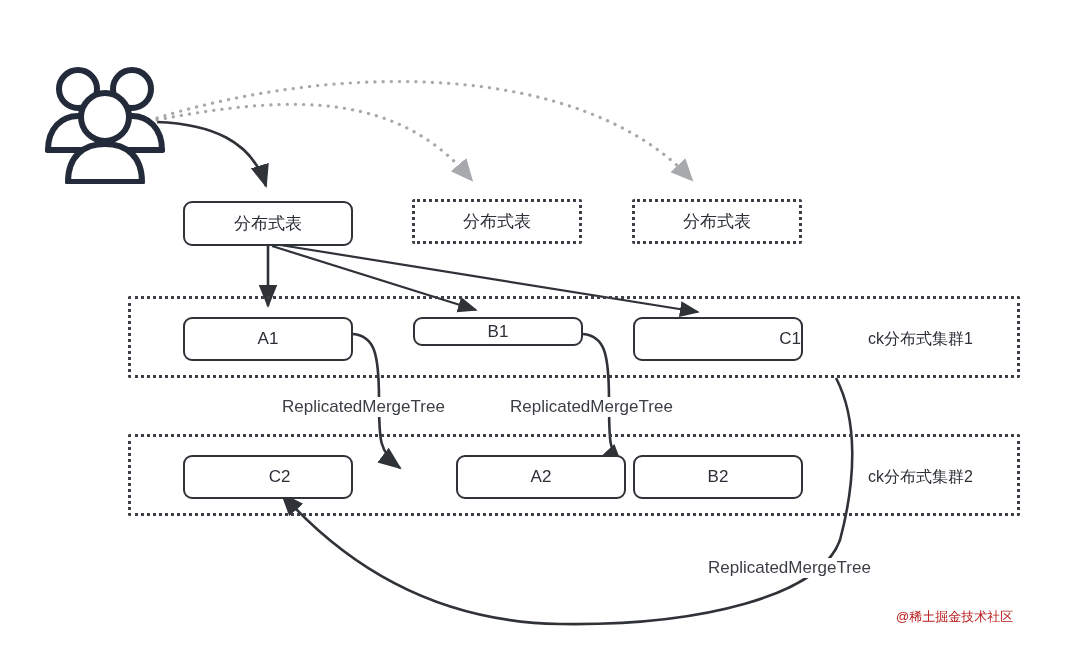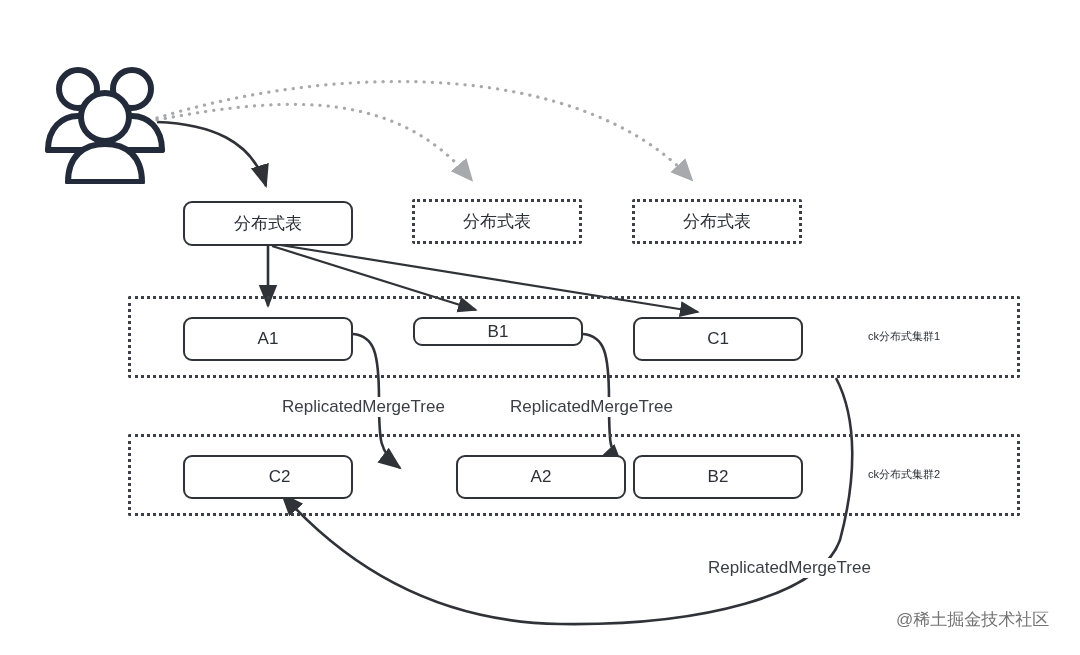--- a/index.html
+++ b/index.html
@@ -45,36 +45,36 @@
   }
   .cluster {
     position: absolute;
     box-sizing: border-box;
     border: 3px dotted #3c4046;
     border-radius: 2px;
     background: transparent;
   }
   .cluster-label {
     position: absolute;
-    font-size: 11px;
+    font-size: 16px;
     color: #2b2f36;
     white-space: nowrap;
   }
   .edge-label {
     position: absolute;
     font-size: 17px;
     color: #3b3f45;
     white-space: nowrap;
     background: #ffffff;
     padding: 0 2px;
   }
   .watermark {
     position: absolute;
-    font-size: 17px;
-    color: #737373;
+    font-size: 13px;
+    color: #b91c1c;
     white-space: nowrap;
   }
   .users-icon {
     position: absolute;
   }
 </style>
 </head>
 <body>
 
 <div id="canvas">
@@ -138,21 +138,21 @@
   </div>
 
   <div class="cluster" style="left:128px; top:296px; width:892px; height:82px;"></div>
 
   <div class="node node-solid" style="left:183px; top:317px; width:170px; height:44px;">
     <span>A1</span>
   </div>
   <div class="node node-solid" style="left:413px; top:317px; width:170px; height:29px;">
     <span>B1</span>
   </div>
-  <div class="node node-solid" style="left:633px; top:317px; width:170px; height:44px;">
+  <div class="node node-solid" style="left:633px; top:317px; width:170px; height:44px;justify-content:flex-end;">
     <span>C1</span>
   </div>
 
   <div class="cluster-label" style="left:868px; top:329px;">ck分布式集群1</div>
 
   <div class="edge-label" style="left:280px; top:397px;">ReplicatedMergeTree</div>
 
   <div class="edge-label" style="left:508px; top:397px;">ReplicatedMergeTree</div>
 
   <div class="cluster" style="left:128px; top:434px; width:892px; height:82px;"></div>

